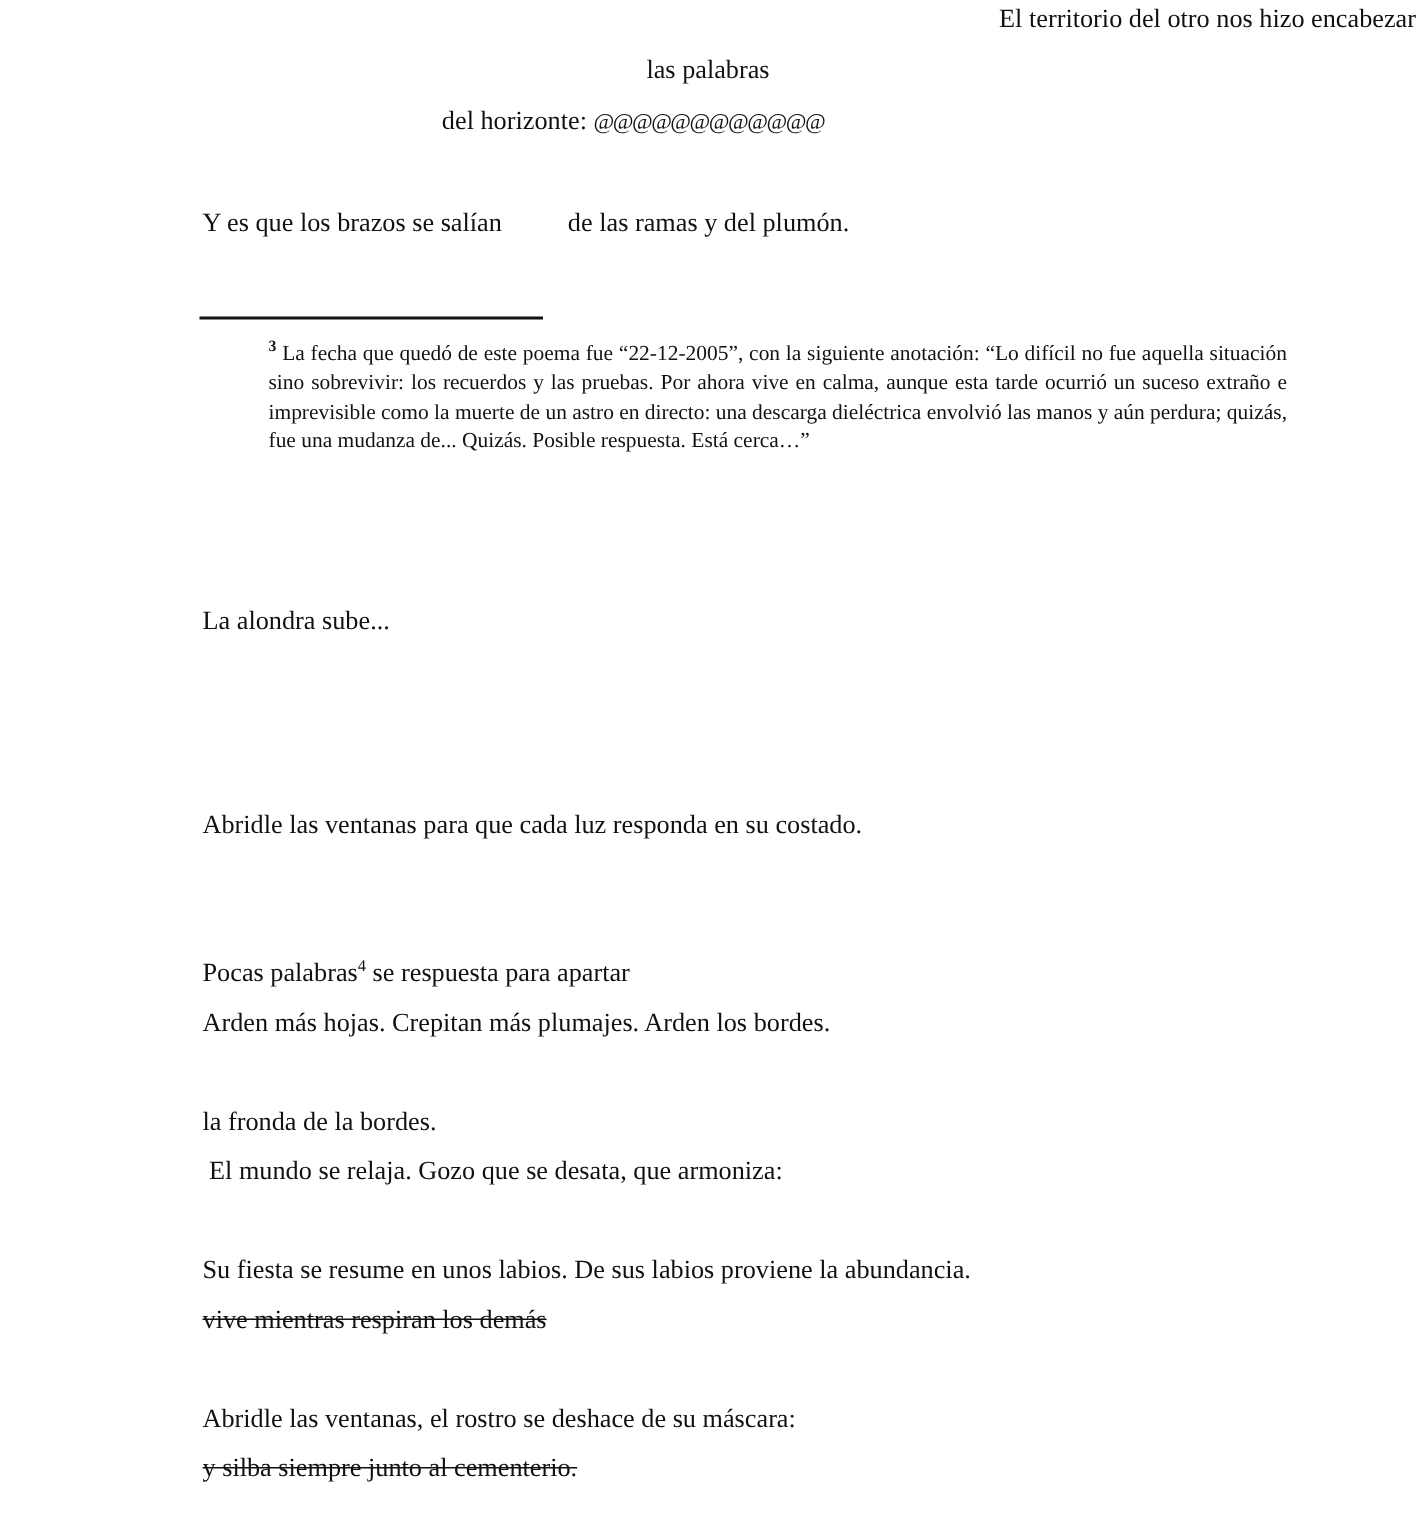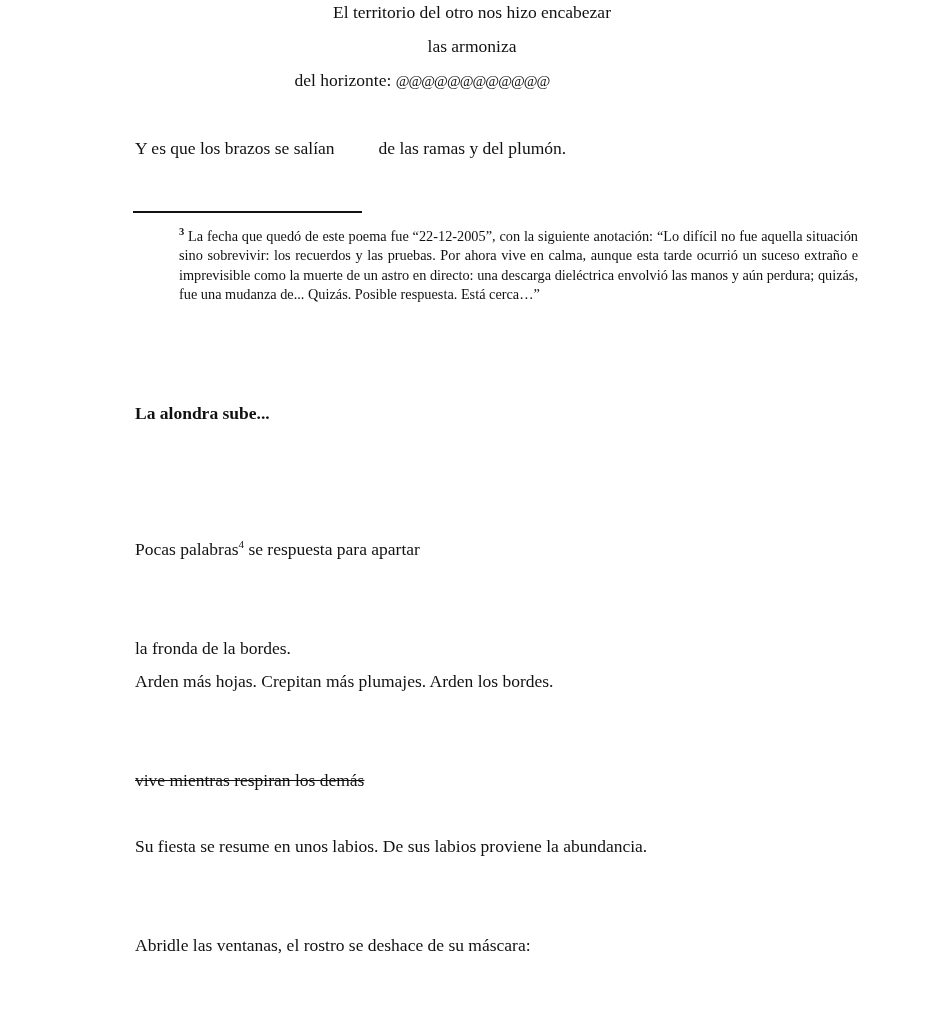--- a/index.html
+++ b/index.html
@@ -47,62 +47,65 @@
     line-height: 19.5px;
     text-align: justify;
     margin-left: 46px;
   }
   .footnote sup {
     font-weight: bold;
     font-size: 10.5px;
   }
   .poem-title {
     left: 135px;
-    font-weight: bold;
+    font-weight: normal;
   }
   .stanza {
     left: 135px;
     line-height: 33px;
     white-space: pre-wrap;
     width: 760px;
   }
   .stanza .line { display: block; }
   .strike { text-decoration: line-through; }
   sup.ref {
     font-size: 11px;
     line-height: 0;
   }
 </style>
 </head>
 <body>
 
 <div class="page">
 
-  <div class="abs centered" style="top: 2px;">El territorio del otro nos hizo encabezar</div>
+  <div class="abs centered" style="top: 2px; text-align: right;">El territorio del otro nos hizo encabezar</div>
 
-  <div class="abs centered" style="top: 36px;">las armoniza</div>
+  <div class="abs centered" style="top: 36px;">las palabras</div>
 
   <div class="abs centered shift-left" style="top: 70px;"><span>del horizonte: </span><span class="symbols">@@@@@@@@@@@@</span></div>
 
   <div class="abs verse-line" style="top: 138px;"><span>Y es que los brazos se salían</span><span class="verse-right">de las ramas y del plumón.</span></div>
 
   <div class="abs footnote-rule" style="top: 211px;"></div>
 
   <div class="abs footnote" style="top: 222px;"><sup>3</sup><span> La fecha que quedó de este poema fue “22-12-2005”, con la siguiente anotación: “Lo difícil no fue aquella situación sino sobrevivir: los recuerdos y las pruebas. Por ahora vive en calma, aunque esta tarde ocurrió un suceso extraño e imprevisible como la muerte de un astro en directo: una descarga dieléctrica envolvió las manos y aún perdura; quizás, fue una mudanza de... Quizás. Posible respuesta. Está cerca…”</span></div>
 
   <div class="abs poem-title" style="top: 403px;">La alondra sube...</div>
 
   <div class="abs stanza" style="top: 467px;">
+    <span class="line">Abridle las ventanas para que cada luz responda en su costado.</span>
     <span class="line"><span>Pocas palabras</span><sup class="ref">4</sup><span> se respuesta para apartar</span></span>
     <span class="line">la fronda de la bordes.</span>
   </div>
 
   <div class="abs stanza" style="top: 599px;">
     <span class="line">Arden más hojas. Crepitan más plumajes. Arden los bordes.</span>
+    <span class="line"> El mundo se relaja. Gozo que se desata, que armoniza:</span>
     <span class="line strike">vive mientras respiran los demás</span>
+    <span class="line strike">y silba siempre junto al cementerio.</span>
   </div>
 
   <div class="abs stanza" style="top: 764px;">
     <span class="line">Su fiesta se resume en unos labios. De sus labios proviene la abundancia.</span>
   </div>
 
   <div class="abs stanza" style="top: 863px;">
     <span class="line">Abridle las ventanas, el rostro se deshace de su máscara:</span>
     
   </div>

